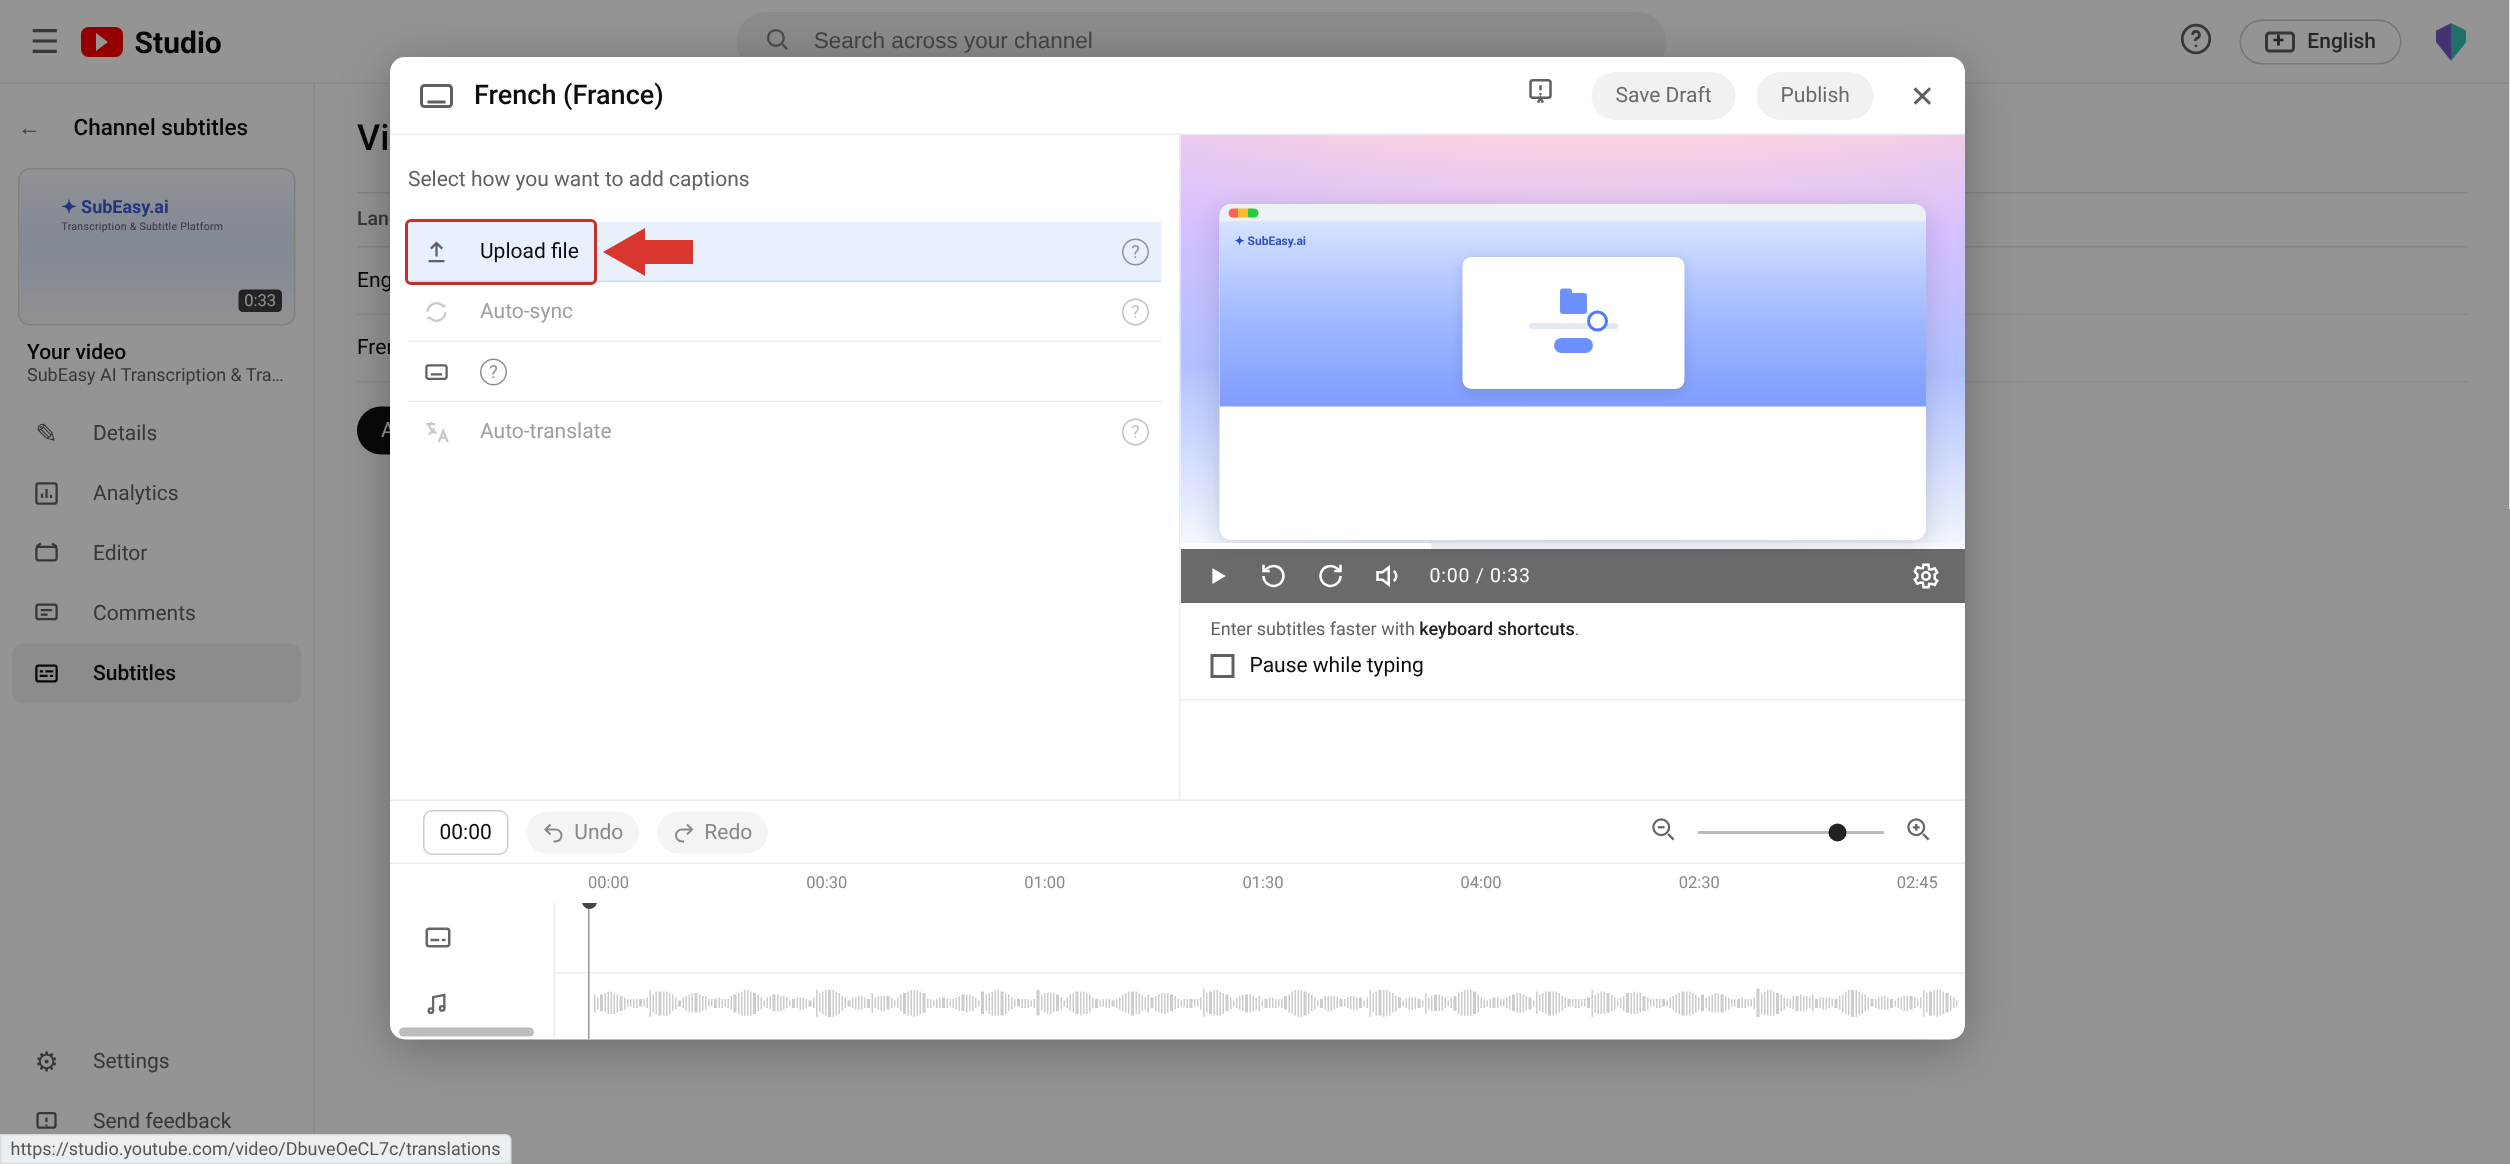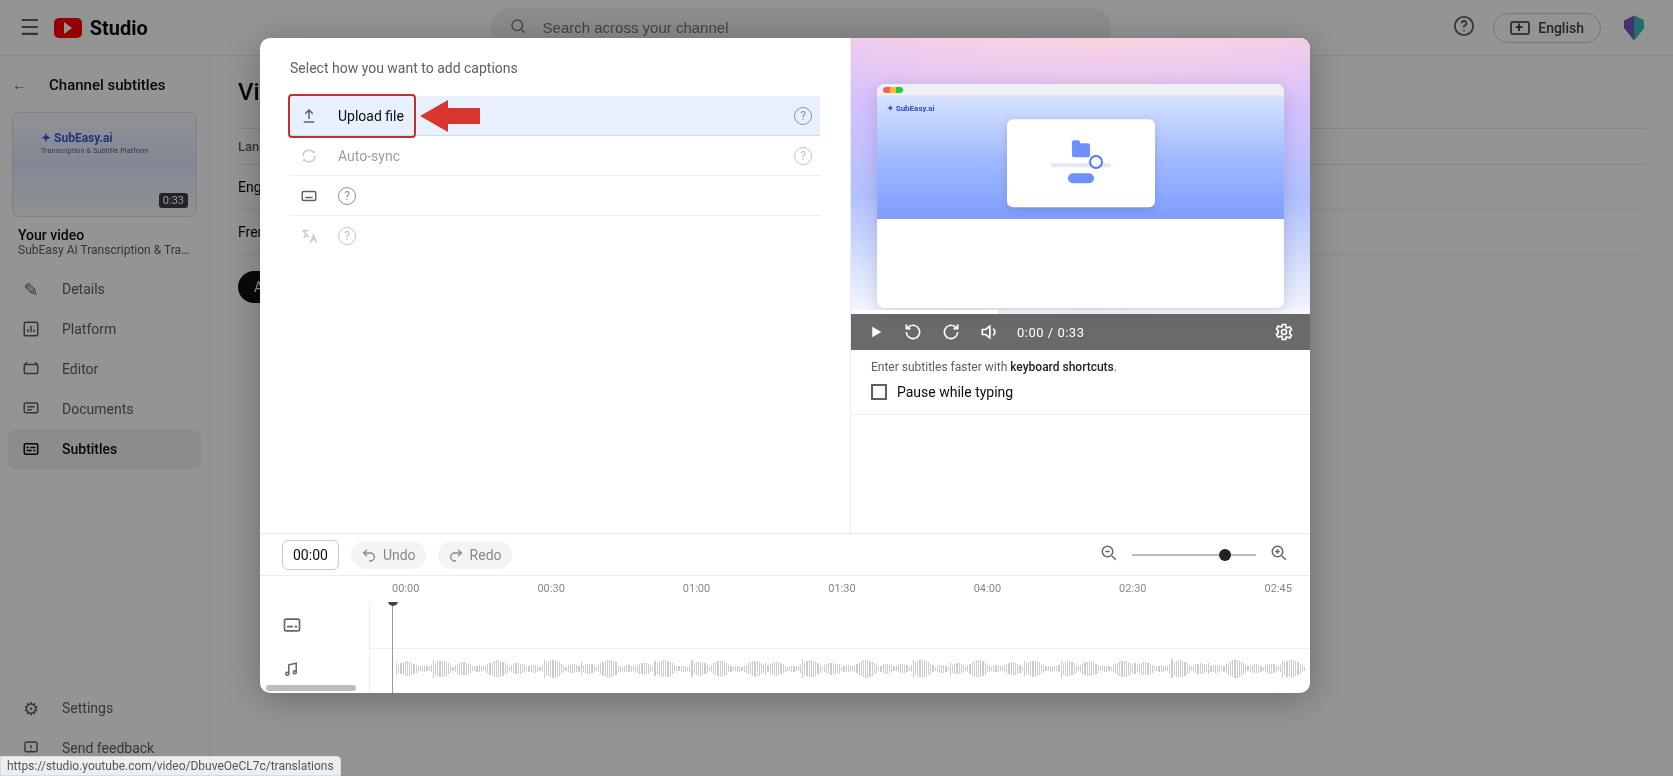--- a/index.html
+++ b/index.html
@@ -69,21 +69,21 @@
   .cc-icon { width:22px; height:16px; border:2px solid #606060; border-radius:3px; position:relative; }
   .cc-icon::after { content:""; position:absolute; left:3px; right:3px; top:9px; border-top:2px solid #606060; }
   .mh-title { font-size:18px; font-weight:500; flex:1; }
   .report-icon { font-size:20px; color:#606060; margin-right:10px; }
   .pill-btn { background:#f1f1f1; border-radius:18px; padding:8px 16px; font-size:14px; color:#6a6a6a; }
   .pill-btn.pub { color:#6a6a6a; }
   .close-x { font-size:20px; color:#606060; margin-left:10px; }
 
   .modal-body { flex:1; display:flex; min-height:0; }
 
-  .left-pane { width:590px; padding:22px 30px 0; }
+  .left-pane { width:526px; padding:22px 12px 0; }
   .left-pane h3 { margin:0 0 20px; font-size:14px; font-weight:400; color:#606060; }
   .opt { display:flex; align-items:center; height:40px; border-bottom:1px solid #eee; gap:18px; padding:0 8px; font-size:14px; position:relative; }
   .opt.last { border-bottom:none; }
   .opt .opt-icon { width:22px; display:flex; justify-content:center; color:#606060; }
   .opt .name { flex:1; }
   .opt .help { width:18px; height:18px; border:1.5px solid #909090; border-radius:50%; display:flex; align-items:center; justify-content:center; font-size:12px; color:#909090; }
   .opt.selected { background:var(--blue-light); border-bottom:1px solid #cddcf6; }
   .opt.disabled { color:#9e9e9e; }
   .opt.disabled .opt-icon, .opt.disabled .help { opacity:.55; }
 
@@ -213,39 +213,39 @@
         <span class="icon">✎</span>
         <span>Details</span>
       </div>
       <div class="nav-item">
         <span class="icon">
           <svg width="18" height="18" viewBox="0 0 24 24" fill="none" stroke="#606060" stroke-width="2">
               <rect x="3" y="3" width="18" height="18" rx="2"></rect>
               <path d="M8 16V12M12 16V8M16 16v-3"></path>
             </svg>
         </span>
-        <span>Platform</span>
+        <span>Analytics</span>
       </div>
       <div class="nav-item">
         <span class="icon">
           <svg width="18" height="18" viewBox="0 0 24 24" fill="none" stroke="#606060" stroke-width="2">
               <rect x="3" y="6" width="18" height="12" rx="2"></rect>
               <path d="M3 6l4-3M21 6l-4-3"></path>
             </svg>
         </span>
         <span>Editor</span>
       </div>
       <div class="nav-item">
         <span class="icon">
           <svg width="18" height="18" viewBox="0 0 24 24" fill="none" stroke="#606060" stroke-width="2">
               <rect x="3" y="4" width="18" height="13" rx="2"></rect>
               <path d="M7 9h10M7 13h6"></path>
             </svg>
         </span>
-        <span>Documents</span>
+        <span>Comments</span>
       </div>
       <div class="nav-item active">
         <span class="icon">
           <svg width="18" height="18" viewBox="0 0 24 24" fill="none" stroke="#0d0d0d" stroke-width="2">
               <rect x="3" y="5" width="18" height="14" rx="2"></rect>
               <path d="M6 14h7M15 14h3M6 10h3M11 10h7"></path>
             </svg>
         </span>
         <span>Subtitles</span>
       </div>
@@ -274,20 +274,35 @@
       <div class="lang-row">English</div>
       <div class="lang-row">French</div>
       <div class="add-pill">Add</div>
     </div>
   </div>
 </div>
 
 <div class="scrim"></div>
 
 <div class="modal">
+  <div class="modal-header">
+    <span class="cc-icon"></span>
+    <span class="mh-title">French (France)</span>
+    <span class="report-icon">
+      <svg width="20" height="20" viewBox="0 0 24 24" fill="none" stroke="#606060" stroke-width="2">
+          <rect x="4" y="3" width="16" height="14" rx="2"></rect>
+          <path d="M10 21l2-4 2 4"></path>
+          <path d="M12 7v4"></path>
+          <circle cx="12" cy="14" r="1" fill="#606060" stroke="none"></circle>
+        </svg>
+    </span>
+    <span class="pill-btn">Save Draft</span>
+    <span class="pill-btn pub">Publish</span>
+    <span class="close-x">✕</span>
+  </div>
 
   <div class="modal-body">
     <div class="left-pane">
       <h3>Select how you want to add captions</h3>
 
       <div class="opt selected">
         <span class="highlight-box"></span>
         <span class="arrow-anchor">
           <svg width="64" height="52" viewBox="0 0 64 52">
             <polygon points="2,26 30,10 30,18 62,18 62,34 30,34 30,42" fill="#d9362f"></polygon>
@@ -324,20 +339,21 @@
         <span class="help">?</span>
       </div>
 
       <div class="opt disabled last">
         <span class="opt-icon">
           <svg width="18" height="18" viewBox="0 0 24 24" fill="none" stroke="#9e9e9e" stroke-width="2">
               <path d="M3 5h8M7 3v2M5 5c1 4 4 7 7 8M10 9c-1 2-3 4-5 5"></path>
               <path d="M14 21l4-10 4 10M15.5 17h5"></path>
             </svg>
         </span>
+        <span class="name">Auto-translate</span>
         <span class="help">?</span>
       </div>
     </div>
 
     <div class="right-pane">
       <div class="player">
         <div class="player-bg"></div>
         <div class="player-card">
           <div class="pc-topbar"></div>
           <div class="pc-upper">

